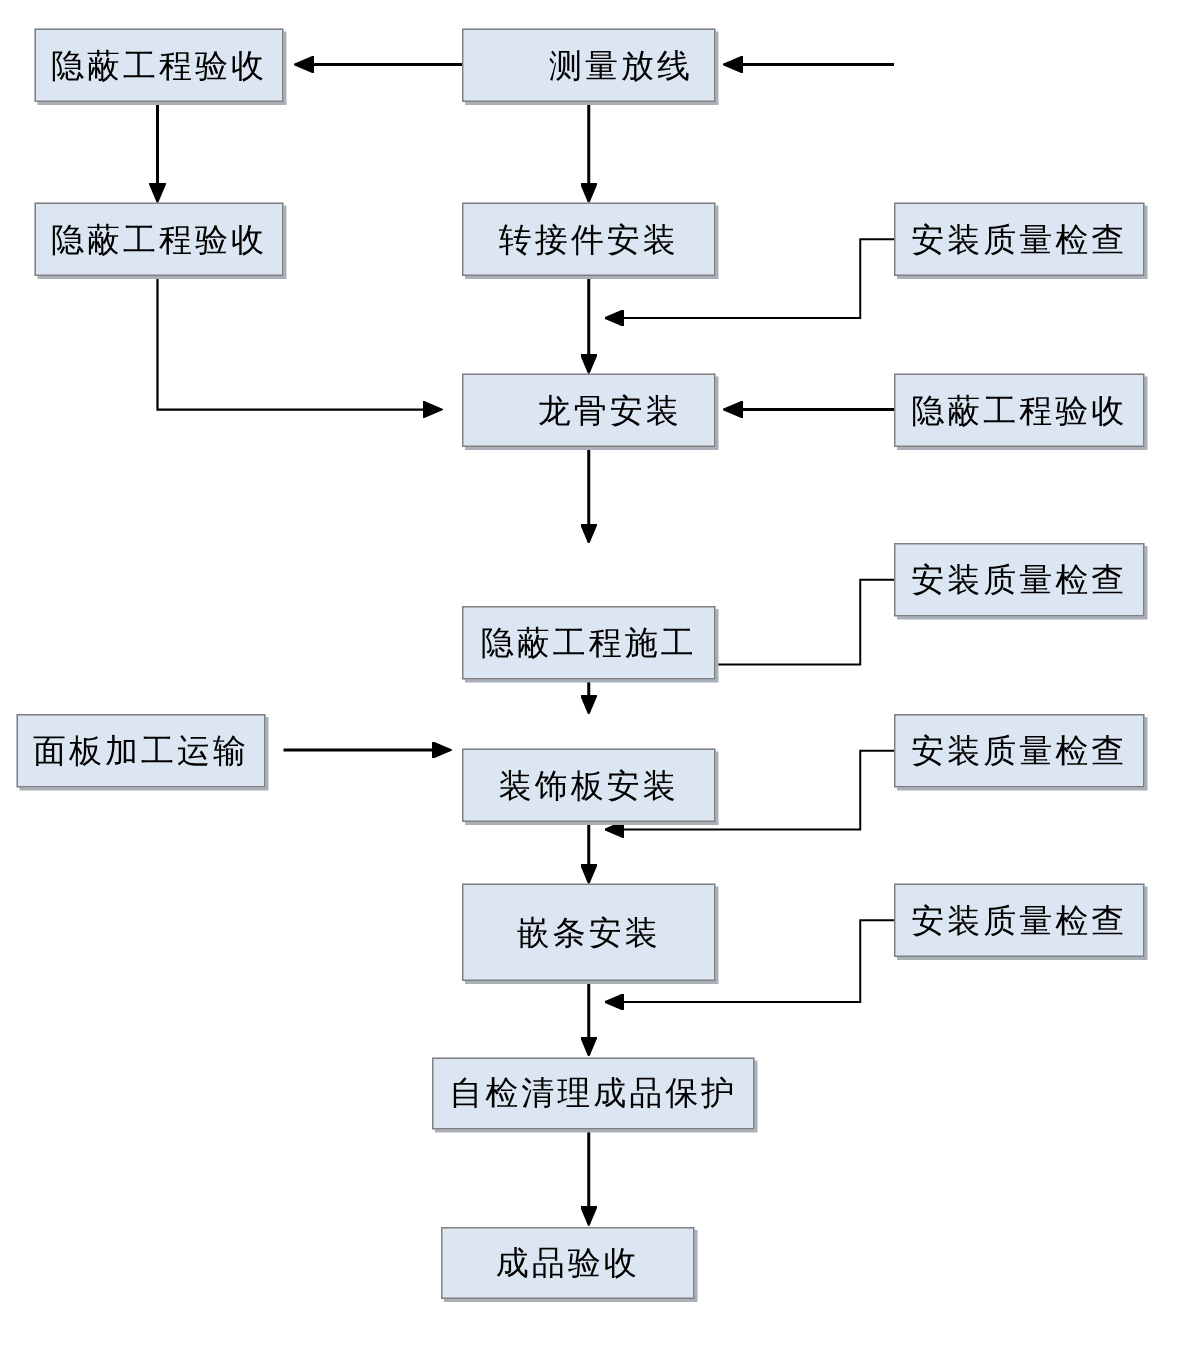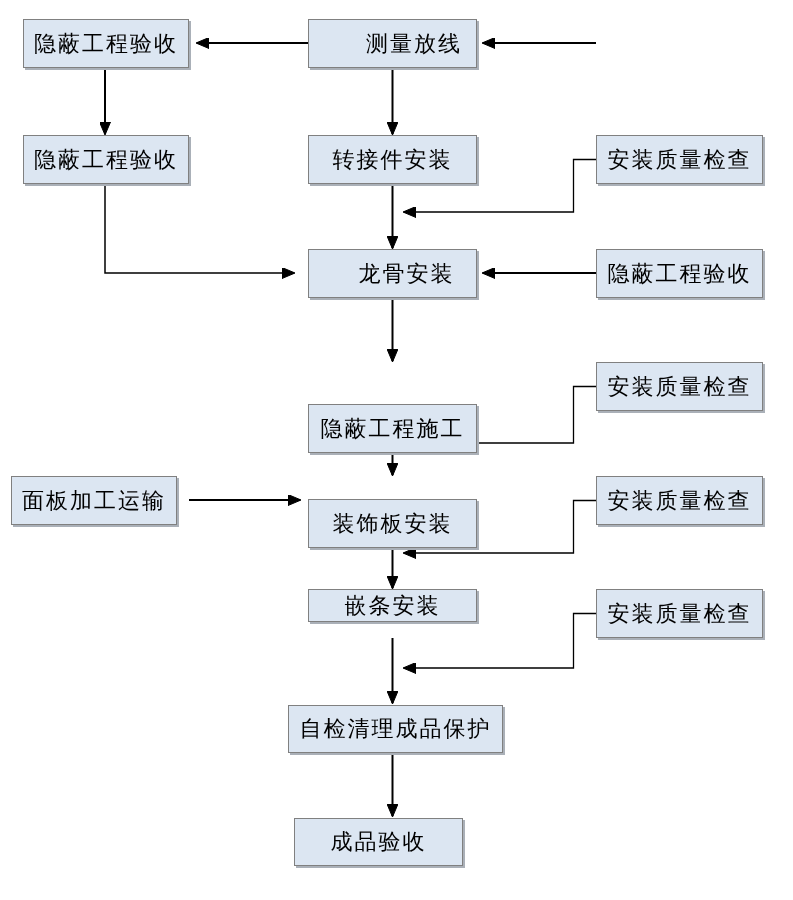--- a/index.html
+++ b/index.html
@@ -82,20 +82,20 @@
   <div class="node" style="left:308px; top:249px; width:169px; height:49px;padding-left:28px;">龙骨安装</div>
   <div class="node" style="left:596px; top:249px; width:167px; height:49px;">隐蔽工程验收</div>
 
   <div class="node" style="left:308px; top:374px; width:169px; height:49px;margin-top:30px;">隐蔽工程施工</div>
   <div class="node" style="left:596px; top:362px; width:167px; height:49px;">安装质量检查</div>
 
   <div class="node" style="left:11px;  top:476px; width:166px; height:49px;">面板加工运输</div>
   <div class="node" style="left:308px; top:476px; width:169px; height:49px;margin-top:23px;">装饰板安装</div>
   <div class="node" style="left:596px; top:476px; width:167px; height:49px;">安装质量检查</div>
 
-  <div class="node" style="left:308px; top:589px; width:169px; height:33px;">嵌条安装</div>
+  <div class="node" style="left:308px; top:589px; width:169px; height:65px;">嵌条安装</div>
   <div class="node" style="left:596px; top:589px; width:167px; height:49px;">安装质量检查</div>
 
   <div class="node" style="left:288px; top:705px; width:215px; height:48px;">自检清理成品保护</div>
 
   <div class="node" style="left:294px; top:818px; width:169px; height:48px;">成品验收</div>
 
 </div>
 
 </body></html>

